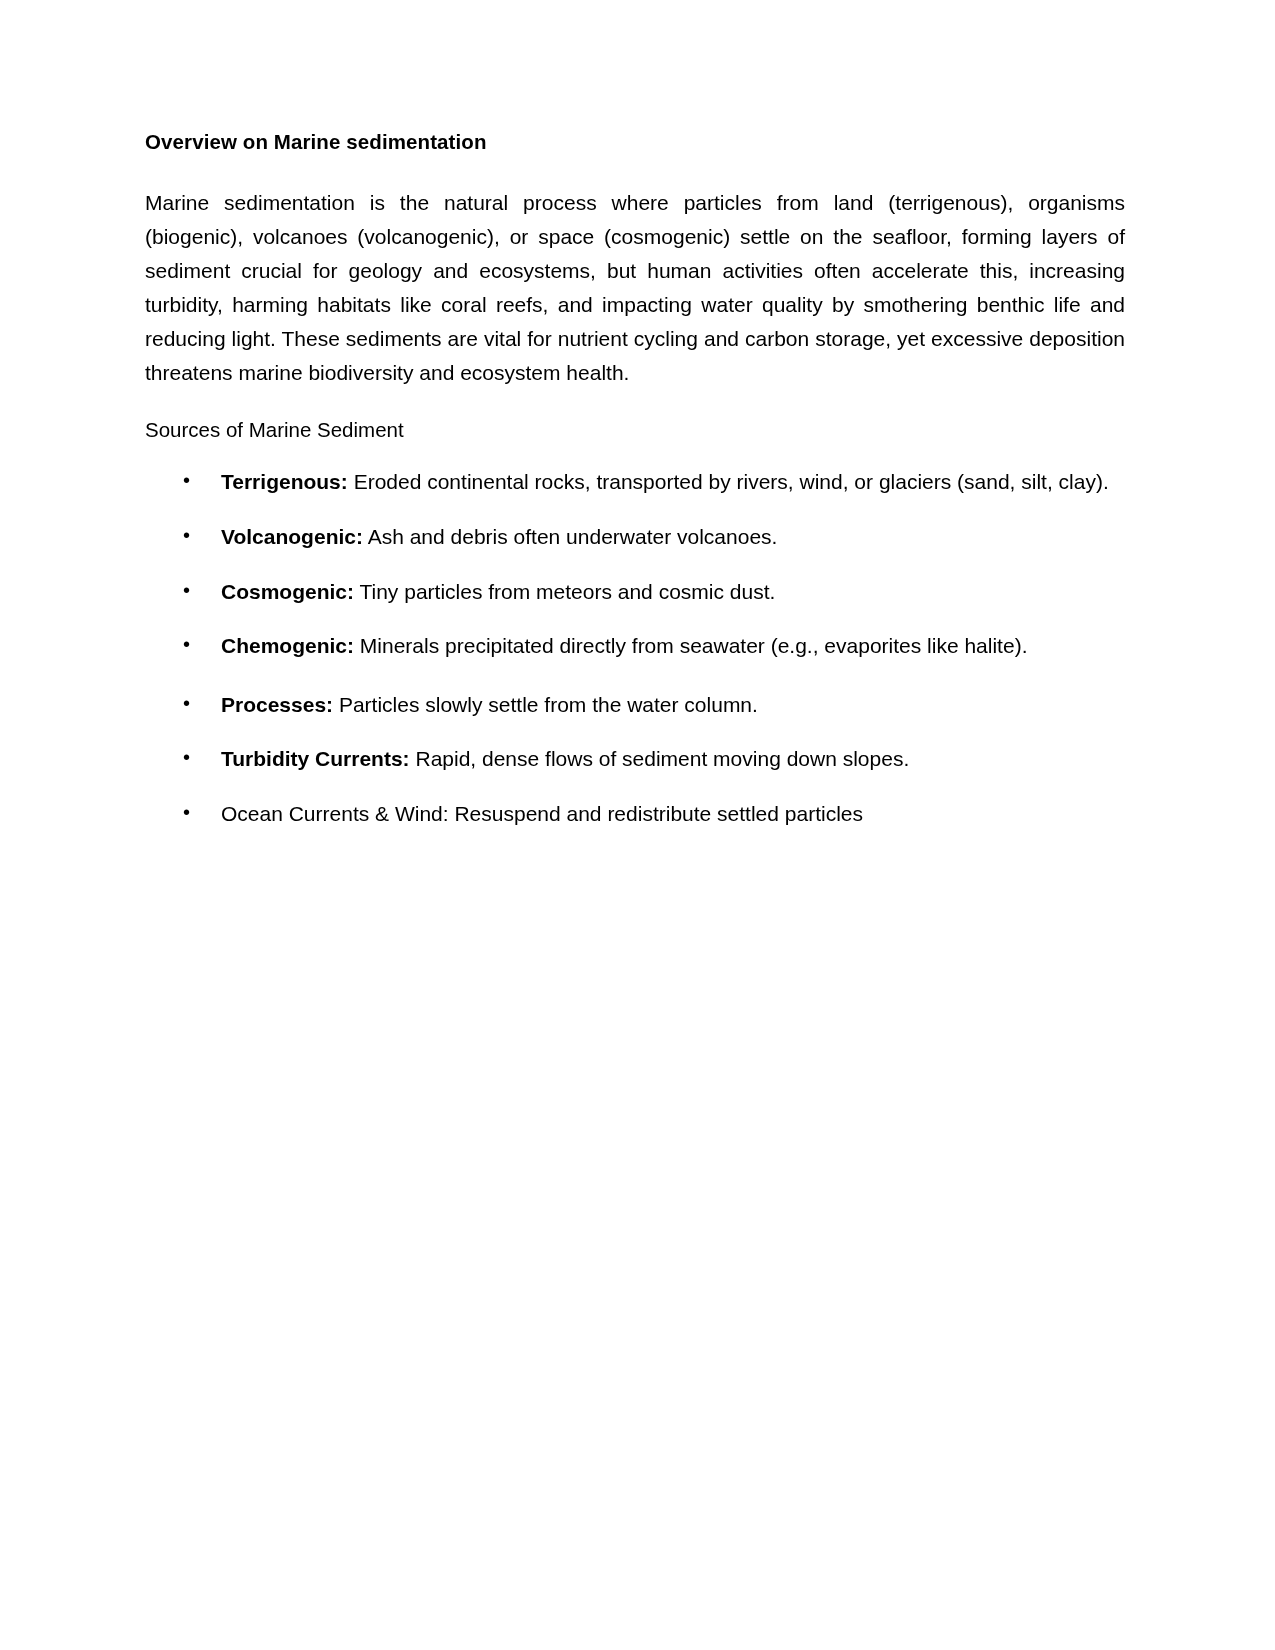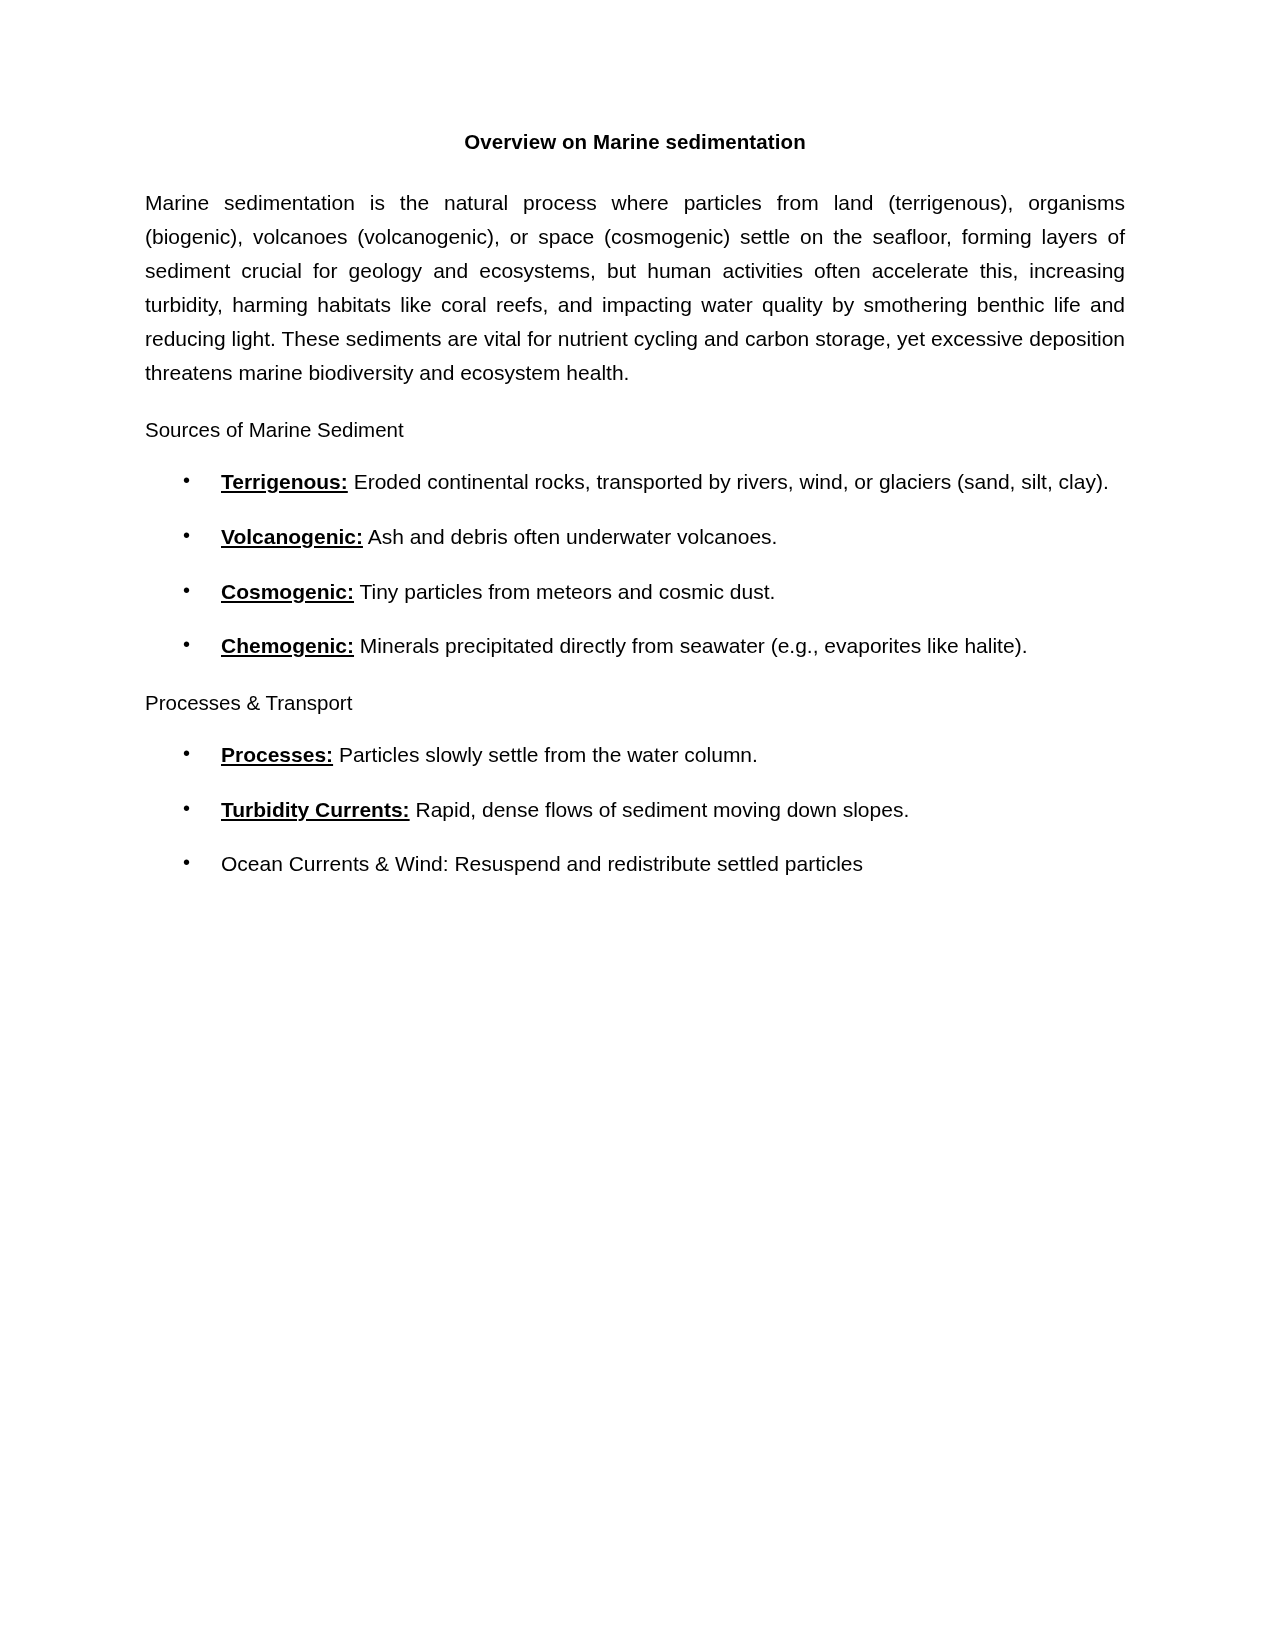--- a/index.html
+++ b/index.html
@@ -15,21 +15,21 @@
     -webkit-font-smoothing: antialiased;
   }
   .page {
     box-sizing: border-box;
     width: 1275px;
     min-height: 1650px;
     padding: 128px 150px 0 145px;
     background: #ffffff;
   }
   .doc-title {
-    text-align: center;
+    text-align: left;
     font-size: 20.5px;
     font-weight: bold;
     letter-spacing: 0.1px;
     margin: 0 0 30px 0;
     line-height: 1.35;
   }
   .body-paragraph {
     font-size: 21px;
     line-height: 1.62;
     text-align: justify;
@@ -60,21 +60,20 @@
   ul.bullets li::before {
     content: "\2022";
     position: absolute;
     left: 38px;
     top: -1px;
     font-size: 20px;
     line-height: 1.55;
   }
   .term {
     font-weight: bold;
-    text-decoration: underline;
   }
   .term-plain {
     font-weight: normal;
   }
   .spacer-bottom {
     height: 40px;
   }
 </style>
 </head>
 <body>
@@ -95,21 +94,20 @@
       <span class="term">Volcanogenic:</span><span> Ash and debris often underwater volcanoes.</span>
     </li>
     <li>
       <span class="term">Cosmogenic:</span><span> Tiny particles from meteors and cosmic dust.</span>
     </li>
     <li>
       <span class="term">Chemogenic:</span><span> Minerals precipitated directly from seawater (e.g., evaporites like halite).</span>
     </li>
   </ul>
 
-  <h2 class="section-heading">Processes &amp; Transport</h2>
 
   <ul class="bullets">
     <li>
       <span class="term">Processes:</span><span> Particles slowly settle from the water column.</span>
     </li>
     <li>
       <span class="term">Turbidity Currents:</span><span> Rapid, dense flows of sediment moving down slopes.</span>
     </li>
     <li>
       <span class="term-plain">Ocean Currents &amp; Wind:</span><span> Resuspend and redistribute settled particles</span>

